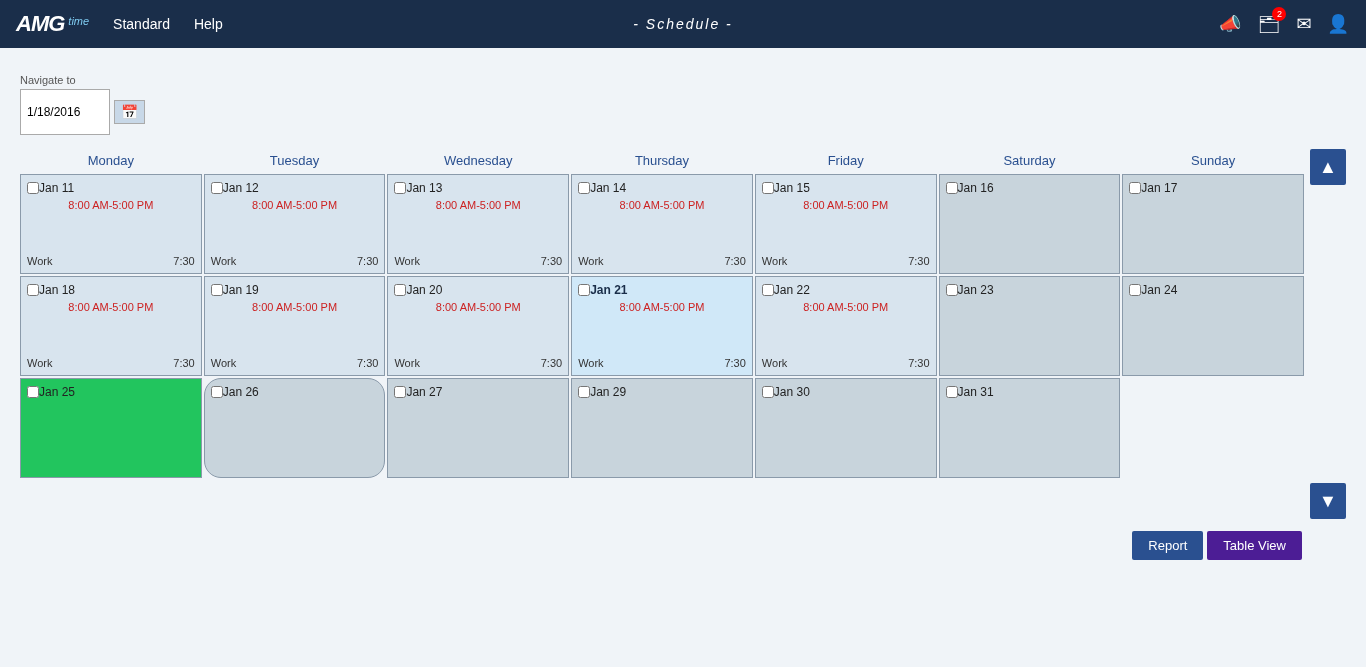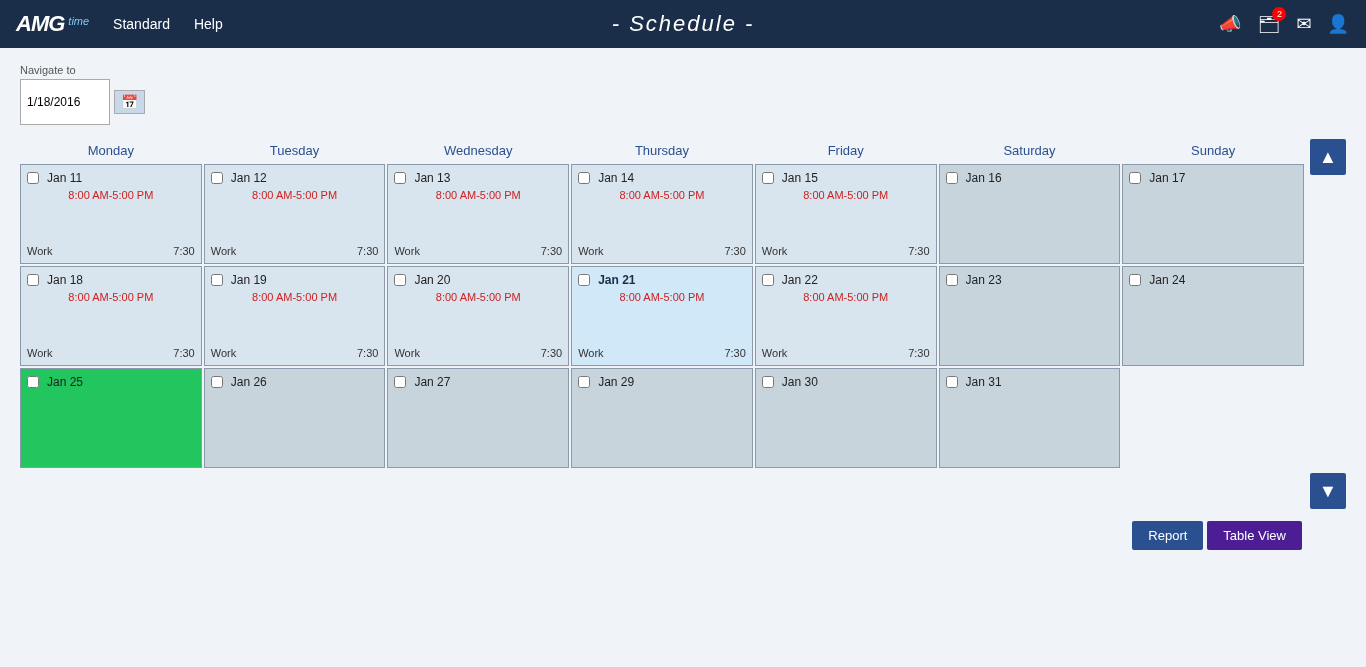--- a/index.html
+++ b/index.html
@@ -42,21 +42,21 @@
     }
     .header-nav a {
       color: white;
       text-decoration: none;
       font-size: 14px;
     }
     .header-title {
       position: absolute;
       left: 50%;
       transform: translateX(-50%);
-      font-size: 22px;
+      font-size: 14px;
       font-style: italic;
       font-weight: normal;
       color: white;
       letter-spacing: 2px;
     }
     .header-icons {
       margin-left: auto;
       display: flex;
       align-items: center;
       gap: 16px;
@@ -85,20 +85,21 @@
     
     .main {
       padding: 16px 20px;
       background: #f0f4f8;
       min-height: calc(667px - 48px);
     }
 
     
     .navigate-section {
       margin-bottom: 14px;
+      margin-top: 10px;
     }
     .navigate-label {
       font-size: 11px;
       color: #555;
       margin-bottom: 3px;
     }
     .navigate-input-wrapper {
       display: flex;
       align-items: center;
       gap: 4px;
@@ -155,21 +156,21 @@
     }
     .cal-cell.light {
       background: #d8e4ee;
     }
     .cal-cell.today-cell {
       background: #d0e8f8;
     }
     .cal-cell-header {
       display: flex;
       align-items: center;
-      gap: 8px;
+      gap: 0;
       margin-bottom: 4px;
     }
     .cal-checkbox {
       width: 12px;
       height: 12px;
       cursor: pointer;
     }
     .cal-date {
       font-size: 12px;
       color: #222;
@@ -431,21 +432,21 @@
               <span class="cal-date">Jan 24</span>
             </div>
         </div>
 
         <div class="cal-cell" style="background:#22c55e; min-height:100px;">
           <div class="cal-cell-header">
               <input type="checkbox" class="cal-checkbox" style="">
               <span class="cal-date">Jan 25</span>
             </div>
         </div>
-        <div class="cal-cell" style="background:#c8d4dc; min-height:100px;">
+        <div class="cal-cell" style="background:#c8d4dc; min-height:100px;border-radius:17px;">
           <div class="cal-cell-header">
               <input type="checkbox" class="cal-checkbox" style="">
               <span class="cal-date">Jan 26</span>
             </div>
         </div>
         <div class="cal-cell" style="background:#c8d4dc; min-height:100px;">
           <div class="cal-cell-header">
               <input type="checkbox" class="cal-checkbox" style="">
               <span class="cal-date">Jan 27</span>
             </div>

